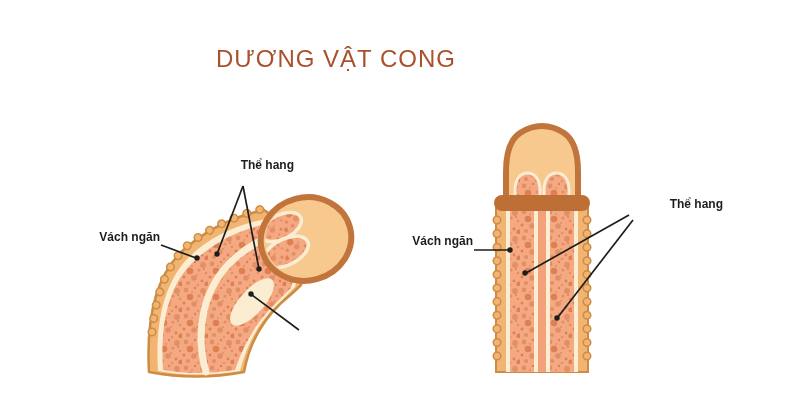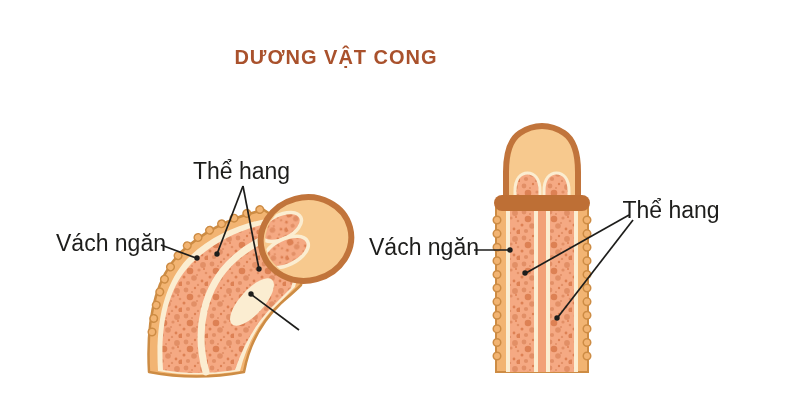--- a/index.html
+++ b/index.html
@@ -2,26 +2,26 @@
 <html style="--c-title: #A9512C; --c-label: #1D1D1B; --c-line: #1D1D1B; --c-skin: #F2B472; --c-outline: #CD8C44; --c-cream: #FBEDD1; --c-tissue: #F5A983; --c-spot: #E28F66; --c-spot2: #DD8154; --c-glans: #F7C98E; --c-ring: #C1743B; --c-corona: #BE6F35; --c-mid: #F2A178;"><head>
 <meta charset="utf-8">
 <style>
   html,body{margin:0;padding:0;background:#fff;}
   .stage{
     position:relative;width:800px;height:420px;background:#fff;overflow:hidden;
     font-family:"Liberation Sans","DejaVu Sans",sans-serif;
   }
   .title{
     position:absolute;top:46px;left:0;width:672px;text-align:center;
-    font-size:20px;font-weight:bold;letter-spacing:1px;color:var(--c-title,#A9512C);
+    font-size:24px;font-weight:normal;letter-spacing:1px;color:var(--c-title,#A9512C);
     line-height:1.1;
   }
   .lbl{
-    position:absolute;font-size:23px;font-weight:normal;line-height:1.2;
-    color:var(--c-label,#1D1D1B);white-space:nowrap;text-align:center;
+    position:absolute;font-size:12px;font-weight:bold;line-height:1.2;
+    color:var(--c-label,#1D1D1B);white-space:nowrap;text-align:right;
   }
   .lbl-the-hang-left{left:189px;top:158px;width:105px;}
   .lbl-vach-ngan-left{left:56px;top:230px;width:104px;}
   .lbl-mo-seo{left:284px;top:327px;width:74px;}
   .lbl-vach-ngan-right{left:369px;top:234px;width:104px;}
   .lbl-the-hang-right{left:619px;top:197px;width:104px;}
   svg.canvas{position:absolute;left:0;top:0;}
 </style>
 </head>
 <body>

